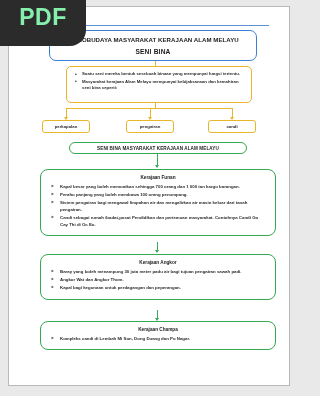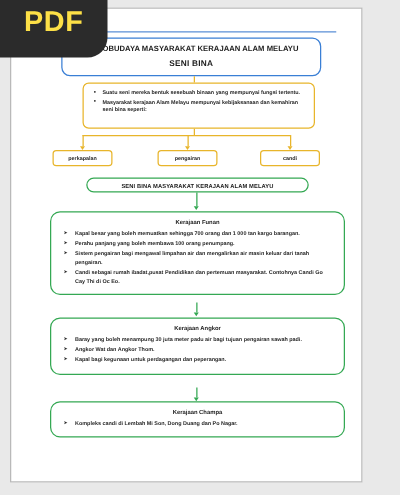--- a/index.html
+++ b/index.html
@@ -217,21 +217,21 @@
     width: 86px;
     height: 58px;
     background: #2b2b2b;
     border-radius: 0 0 16px 0;
     display: flex;
     align-items: center;
     justify-content: center;
     z-index: 50;
   }
   .pdf-badge span {
-    color: #fde047;
+    color: #86efac;
     font-size: 23px;
     font-weight: bold;
     letter-spacing: 0.5px;
   }
 </style>
 </head>
 <body>
 
 <div id="page">
 

